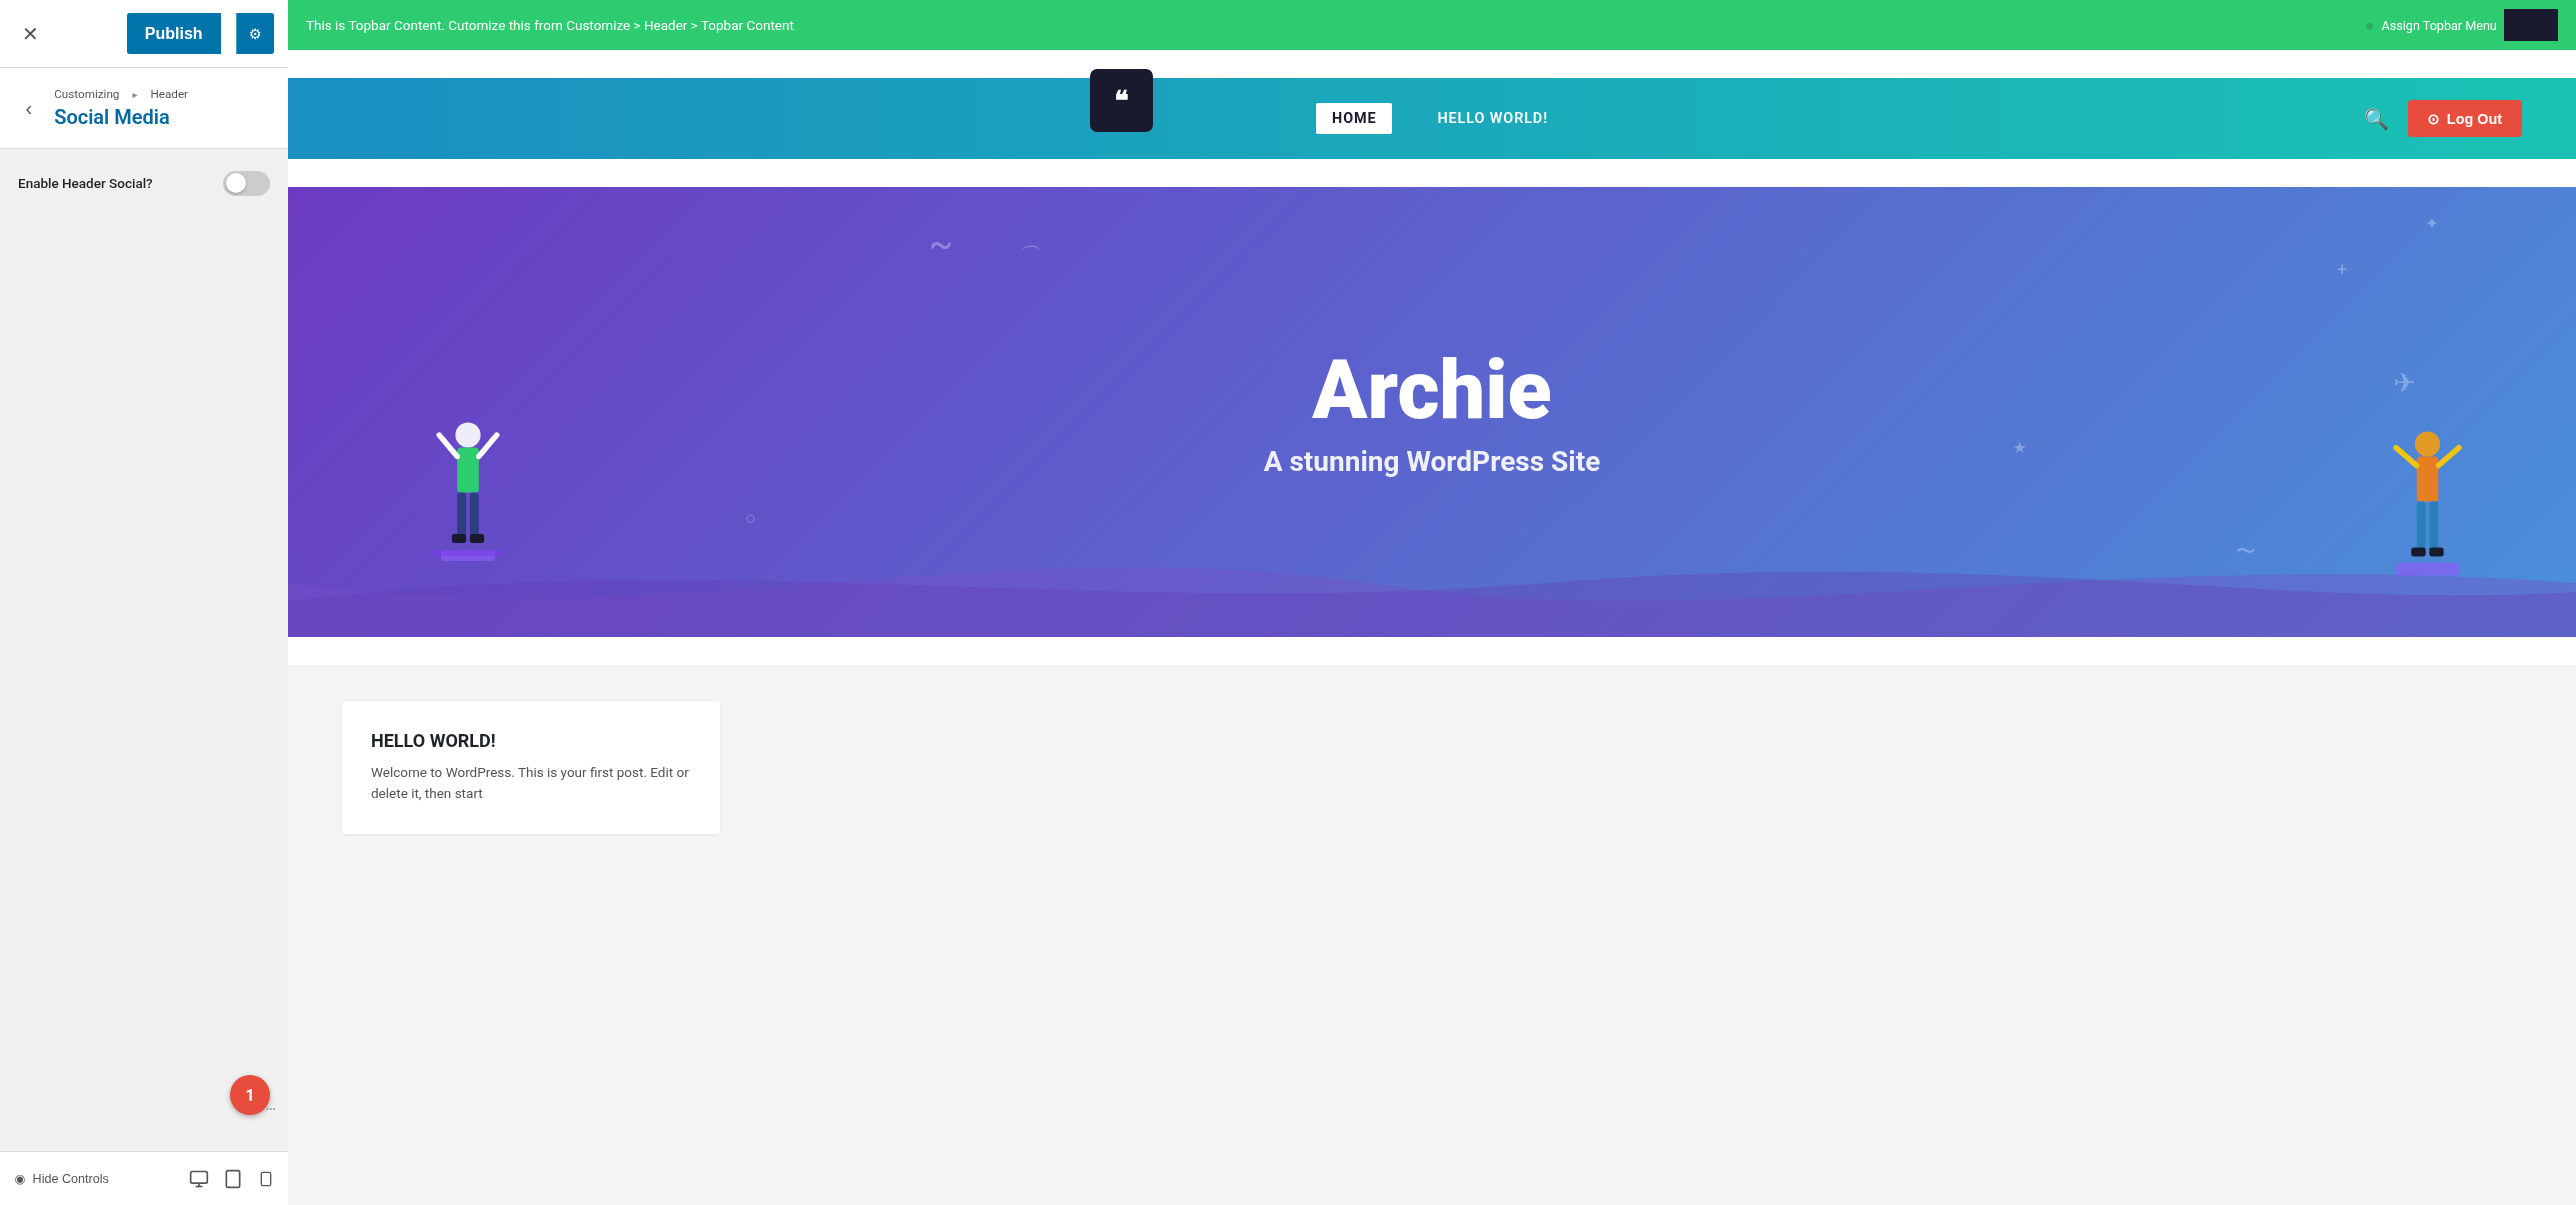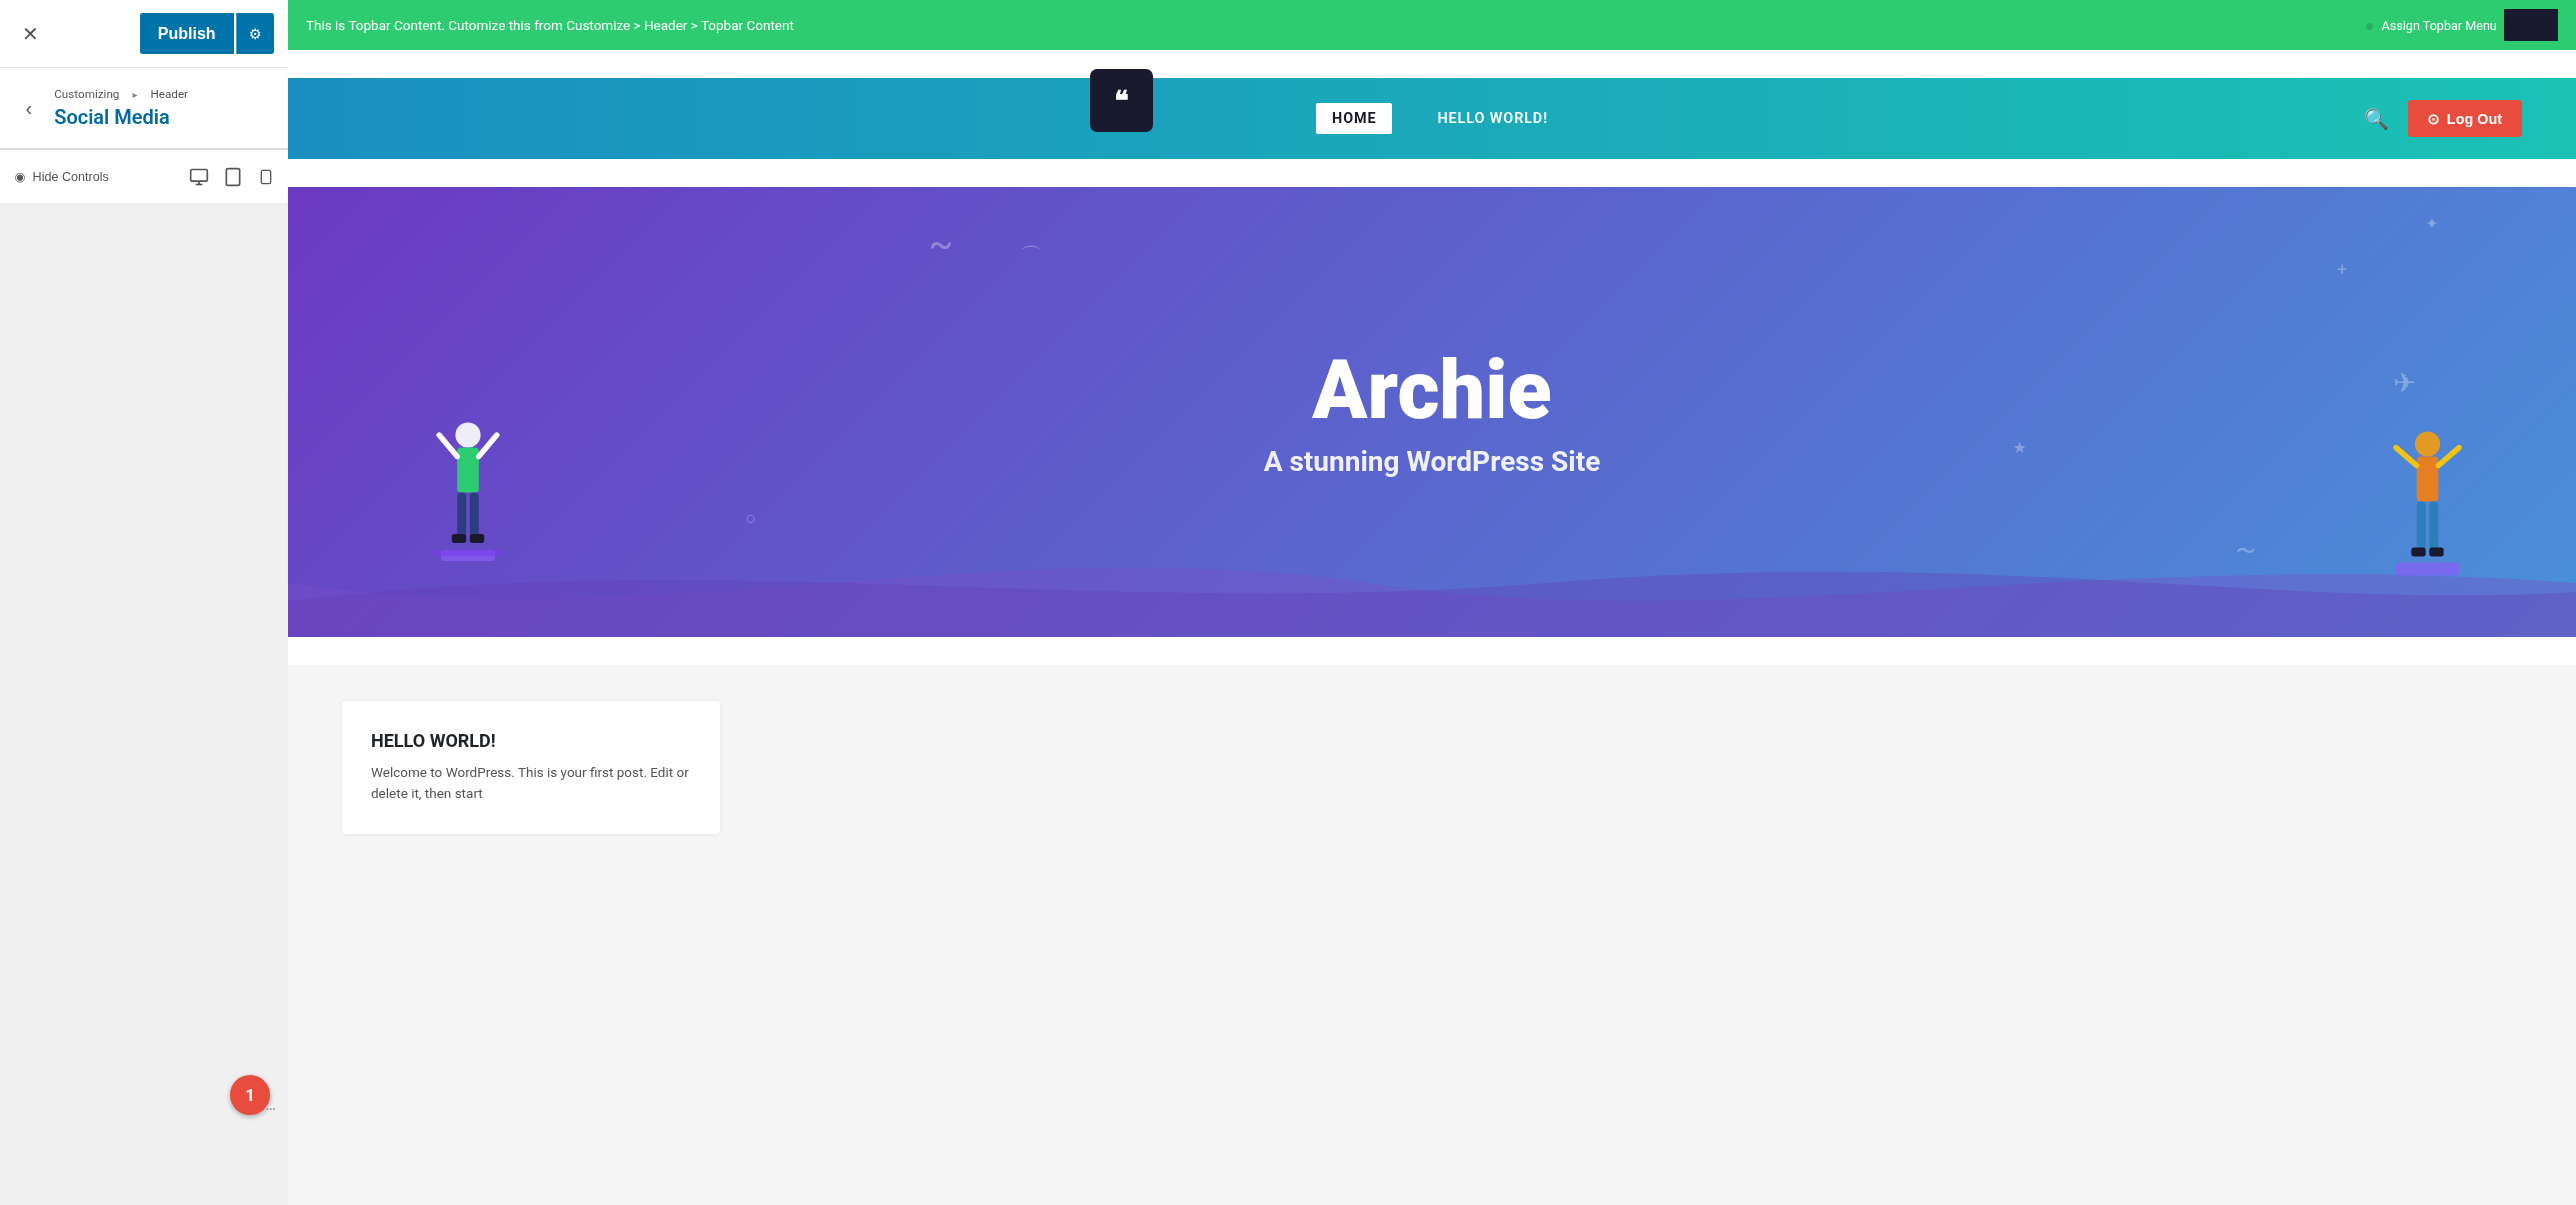--- a/index.html
+++ b/index.html
@@ -29,21 +29,21 @@
     }
     .close-btn {
       width: 32px; height: 32px;
       background: none; border: none;
       cursor: pointer;
       font-size: 20px;
       color: #555;
       display: flex; align-items: center; justify-content: center;
     }
     .publish-area {
-      display: flex; align-items: center; gap: 2px;
+      display: flex; align-items: center; gap: 15px;
     }
     .publish-btn {
       background: #0073aa;
       color: #fff;
       border: none;
       border-radius: 2.7px 0 0 2.7px;
       padding: 9px 18px;
       font-size: 16px;
       font-weight: 600;
       cursor: pointer;
@@ -272,20 +272,26 @@
     <div class="header-text">
       <div class="breadcrumb-text">
         <span>Customizing</span>
         <span class="breadcrumb-arrow">▸</span>
         <span>Header</span>
       </div>
       <div class="section-title">Social Media</div>
     </div>
   </div>
 
+  <div class="customizer-controls">
+    <div class="control-row">
+      <label class="control-label">Enable Header Social?</label>
+      <button class="toggle-switch"></button>
+    </div>
+  </div>
 
   <div class="notification-badge">1</div>
   <div class="notification-dots">···</div>
 
   <div class="customizer-footer">
     <button class="hide-controls-btn">
       <span>◉</span>
       <span>Hide Controls</span>
     </button>
     <div class="footer-icons">

